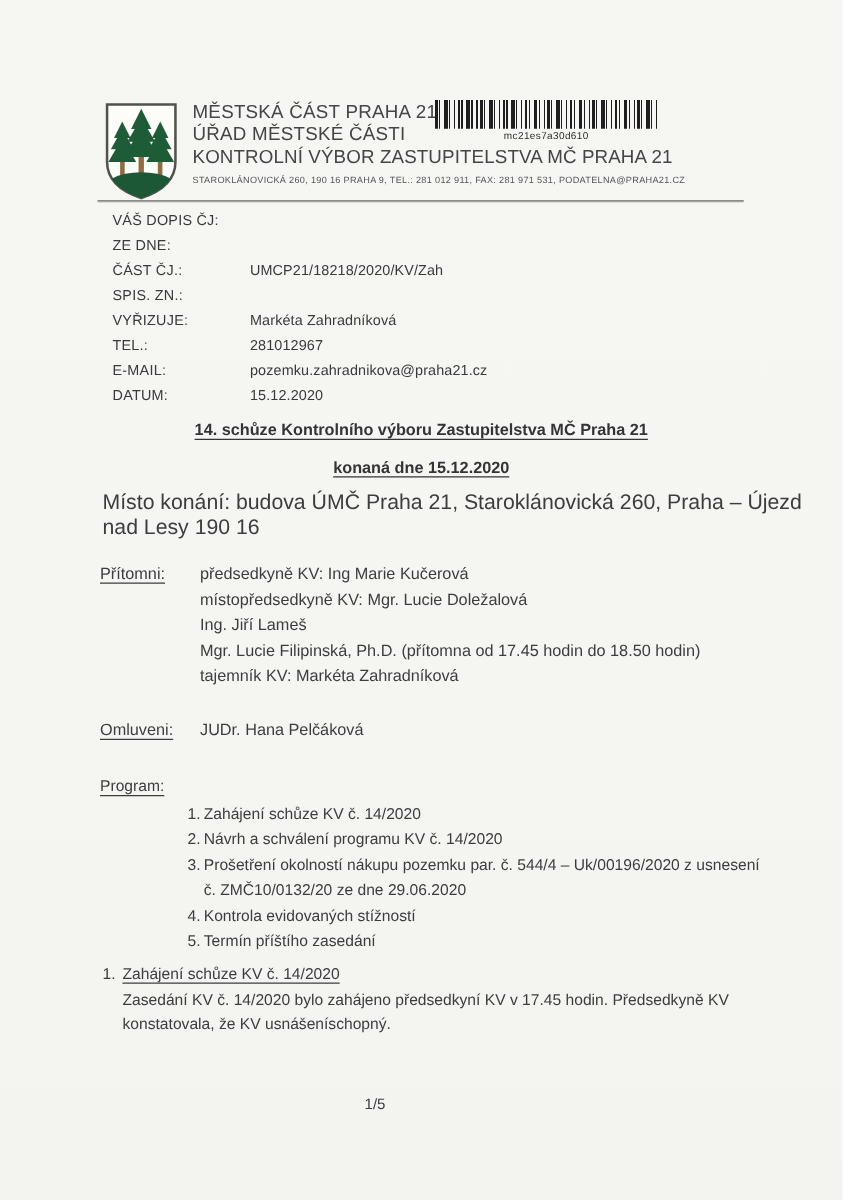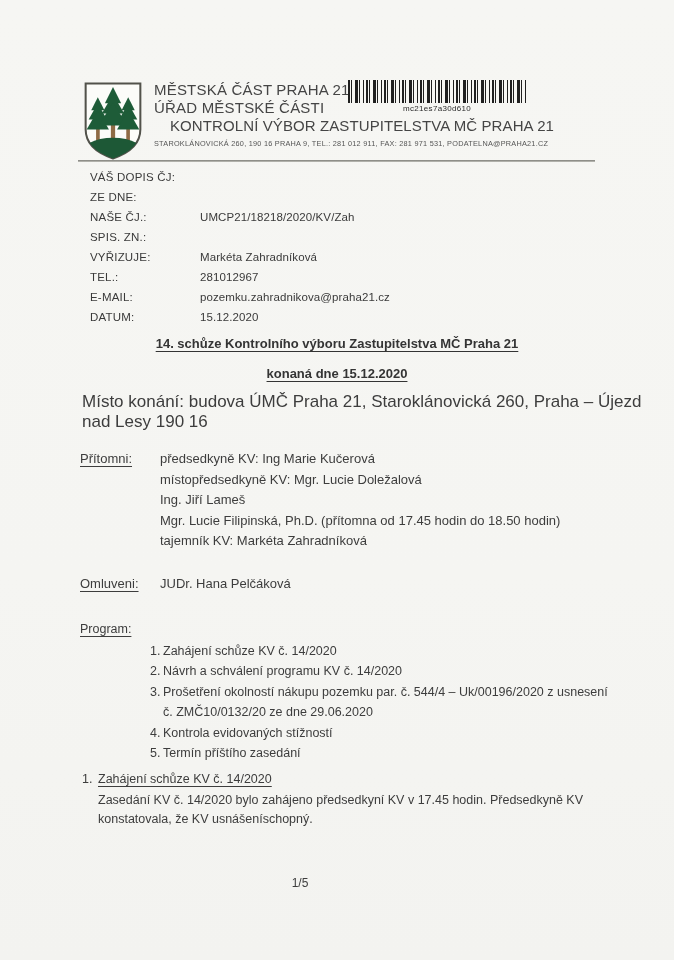--- a/index.html
+++ b/index.html
@@ -9,21 +9,21 @@
     font-family:"Liberation Sans",sans-serif;
     color:#3d3d3d;
     position:relative;overflow:hidden;
   }
   .doc{position:absolute;inset:0;}
 
   
   .logo{position:absolute;left:84px;top:82px;width:58px;height:78px;}
   .org-block{position:absolute;left:154px;top:81px;width:470px;}
   .org-line{font-size:15px;line-height:18px;letter-spacing:.2px;color:#454545;white-space:nowrap;}
-  .org-line.wide{letter-spacing:.1px;margin-left:16px;}
+  .org-line.wide{letter-spacing:.1px;}
   .address-line{position:absolute;left:154px;top:139px;font-size:7.3px;letter-spacing:.25px;color:#555;white-space:nowrap;}
   .barcode{position:absolute;left:348px;top:80px;width:178px;height:23px;
     background:repeating-linear-gradient(90deg,
       #1f1f1f 0px,#1f1f1f 2px,transparent 2px,transparent 3px,
       #1f1f1f 3px,#1f1f1f 4px,transparent 4px,transparent 7px,
       #1f1f1f 7px,#1f1f1f 10px,transparent 10px,transparent 11px,
       #1f1f1f 11px,#1f1f1f 12px,transparent 12px,transparent 15px,
       #1f1f1f 15px,#1f1f1f 16px,transparent 16px,transparent 18px);
   }
   .barcode-label{position:absolute;left:348px;top:104px;width:178px;text-align:center;
@@ -125,21 +125,21 @@
   <div class="refblock">
     <div class="ref-row">
       <div class="ref-label">VÁŠ DOPIS ČJ:</div>
       <div class="ref-value"></div>
     </div>
     <div class="ref-row">
       <div class="ref-label">ZE DNE:</div>
       <div class="ref-value"></div>
     </div>
     <div class="ref-row">
-      <div class="ref-label">NAŠE ČJ.:</div>
+      <div class="ref-label">ČÁST ČJ.:</div>
       <div class="ref-value">UMCP21/18218/2020/KV/Zah</div>
     </div>
     <div class="ref-row">
       <div class="ref-label">SPIS. ZN.:</div>
       <div class="ref-value"></div>
     </div>
     <div class="ref-row">
       <div class="ref-label">VYŘIZUJE:</div>
       <div class="ref-value">Markéta Zahradníková</div>
     </div>

